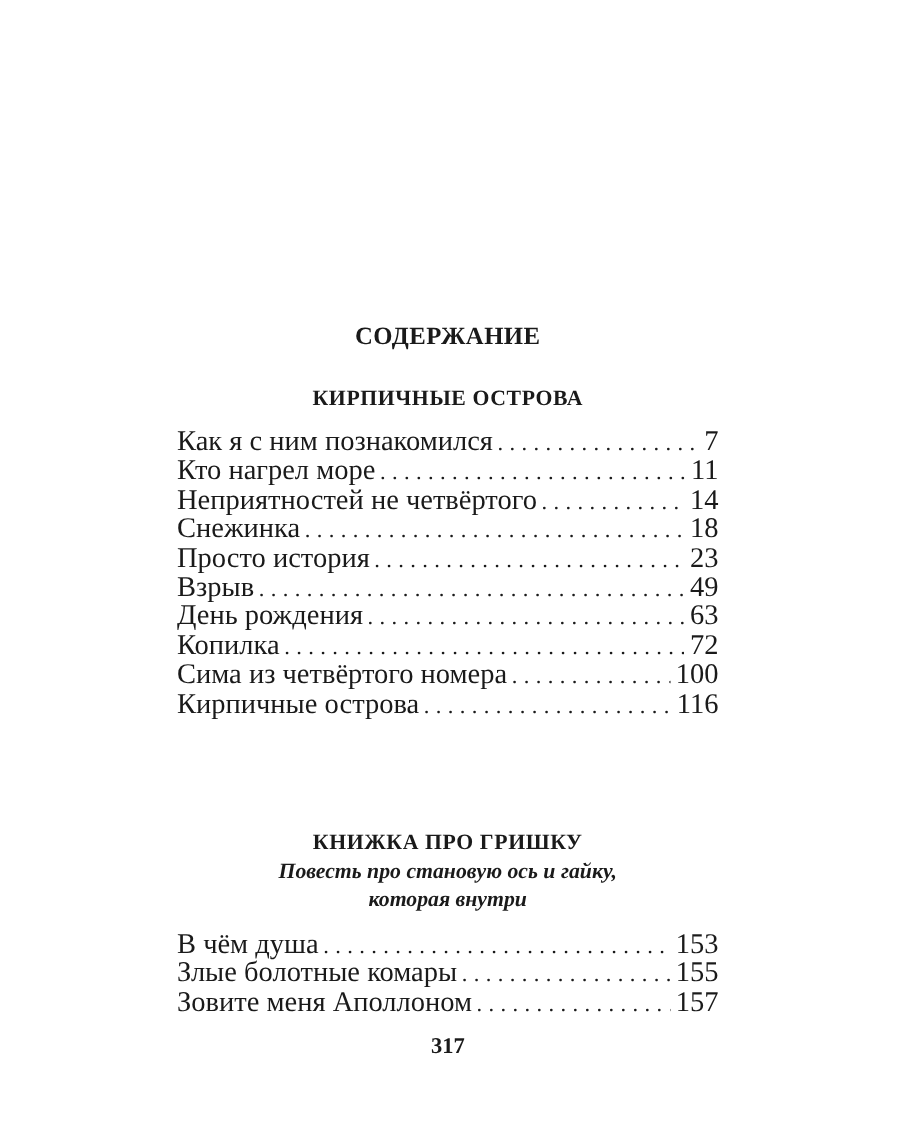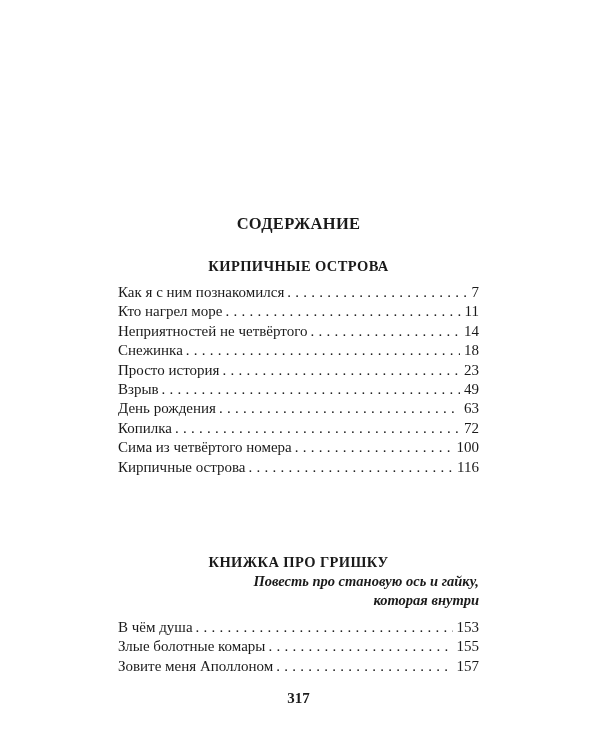--- a/index.html
+++ b/index.html
@@ -3,24 +3,24 @@
 <meta charset="utf-8">
 <style>
   html, body { margin: 0; padding: 0; background: #ffffff; }
   body { width: 600px; height: 750px; position: relative; overflow: hidden;
          font-family: "Liberation Serif", "DejaVu Serif", serif; color: #1a1a1a; }
   .page { position: absolute; left: 118px; top: 0; width: 361px; }
   .title { position: absolute; left: 0; width: 361px; top: 214px; text-align: center;
            font-weight: bold; font-size: 16.5px; letter-spacing: 0.3px; }
   .section-head { position: absolute; left: 0; width: 361px; text-align: center;
                   font-weight: bold; font-size: 14.5px; letter-spacing: 0.4px; }
-  .subtitle { position: absolute; left: 0; width: 361px; text-align: right;
+  .subtitle { position: absolute; left: 0; width: 361px; text-align: center;
               font-weight: bold; font-style: italic; font-size: 14.5px; line-height: 19px; }
   .toc { position: absolute; left: 0; width: 361px; }
-  .row { display: flex; align-items: baseline; height: 19.4px; font-size: 15px; white-space: nowrap; }
+  .row { display: flex; align-items: baseline; height: 19.4px; font-size: 19px; white-space: nowrap; }
   .row .t { flex: 0 0 auto; padding-right: 3px; }
   .row .dots { flex: 1 1 auto; overflow: hidden; letter-spacing: 3.2px; font-size: 15px; }
   .row .dots::before { content: ". . . . . . . . . . . . . . . . . . . . . . . . . . . . . . . . . . . . . . . . . . . . . . . . . . . . . . . . . . . . . . . . . . . . . . . . . . . . . . . . . . . . . ."; letter-spacing: 0; word-spacing: 0.5px; }
   .row .p { flex: 0 0 auto; padding-left: 4px; font-weight: normal; }
   .pagenum { position: absolute; left: 0; width: 361px; top: 690px; text-align: center;
              font-weight: bold; font-size: 15px; }
 </style>
 </head>
 <body>
 

